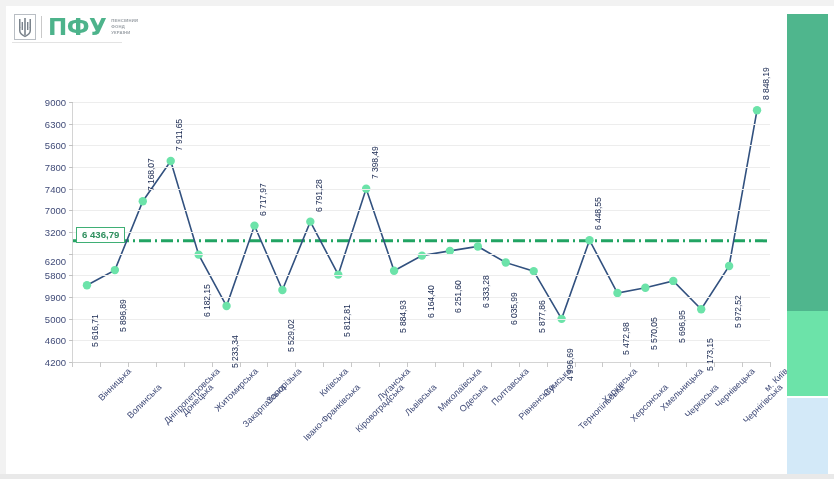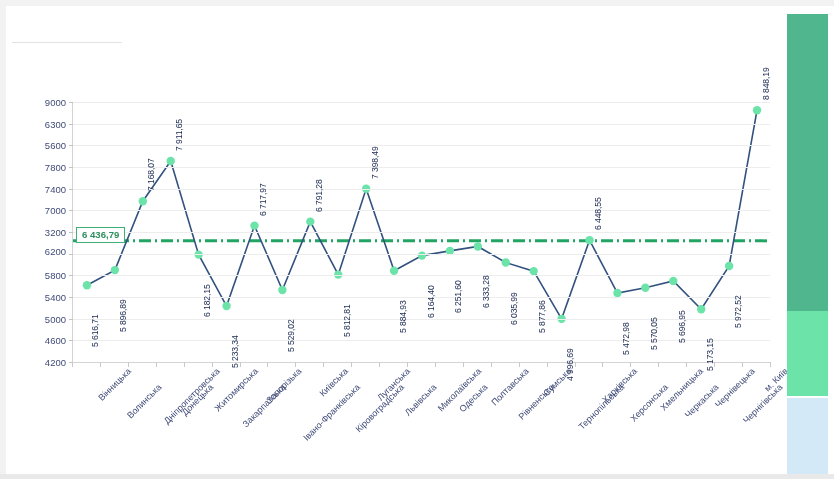--- a/index.html
+++ b/index.html
@@ -222,33 +222,53 @@
 <body>
 
 <div id="slide">
 
   <div class="frame-top"></div>
   <div class="frame-left"></div>
   <div class="frame-bottom"></div>
 
   <div class="canvas">
 
+    <div class="logo">
+      <svg class="logo-trident" viewBox="0 0 22 26">
+        <rect x="0.5" y="0.5" width="21" height="25" fill="#ffffff" stroke="#b9bec4" stroke-width="1"></rect>
+        <g fill="#7a838c">
+          <rect x="10.2" y="4" width="1.6" height="17"></rect>
+          <rect x="5" y="5" width="1.5" height="9"></rect>
+          <rect x="15.5" y="5" width="1.5" height="9"></rect>
+          <path d="M5 13.5 L6.5 13.5 L6.5 16.5 Q6.5 19.5 11 21.5 Q15.5 19.5 15.5 16.5 L15.5 13.5 L17 13.5 L17 16.8 Q17 20.7 11 23.2 Q5 20.7 5 16.8 Z"></path>
+          <rect x="7.6" y="8" width="1.4" height="8"></rect>
+          <rect x="13" y="8" width="1.4" height="8"></rect>
+        </g>
+      </svg>
+      <div class="logo-div"></div>
+      <div class="logo-pfu">ПФУ</div>
+      <div class="logo-sub">
+        <div>ПЕНСІЙНИЙ</div>
+        <div>ФОНД</div>
+        <div>УКРАЇНИ</div>
+      </div>
+    </div>
     <div class="logo-rule"></div>
 
     <div class="title">
     </div>
 
     <div class="plot">
       <div class="y-labels" id="y-labels">
           <div class="y-label" style="top: 260px;">4200</div>
           <div class="y-label" style="top: 238.333px;">4600</div>
           <div class="y-label" style="top: 216.667px;">5000</div>
-          <div class="y-label" style="top: 195px;">5400</div>
+          <div class="y-label" style="top: 195px;">9900</div>
           <div class="y-label" style="top: 173.333px;">5800</div>
-          <div class="y-label" style="top: 149px; margin-left: 48px;">6200</div>
+          <div class="y-label" style="top: 159px; margin-left: 48px;">6200</div>
           <div class="y-label" style="top: 130px;">3200</div>
           <div class="y-label" style="top: 108.333px;">7000</div>
           <div class="y-label" style="top: 86.6667px;">7400</div>
           <div class="y-label" style="top: 65px;">7800</div>
           <div class="y-label" style="top: 43.3333px;">5600</div>
           <div class="y-label" style="top: 21.6667px;">6300</div>
           <div class="y-label" style="top: 0px;">9000</div>
         </div>
       <div class="grid-area" id="grid-area">
         <svg class="series" id="series-svg" width="698" height="260">

